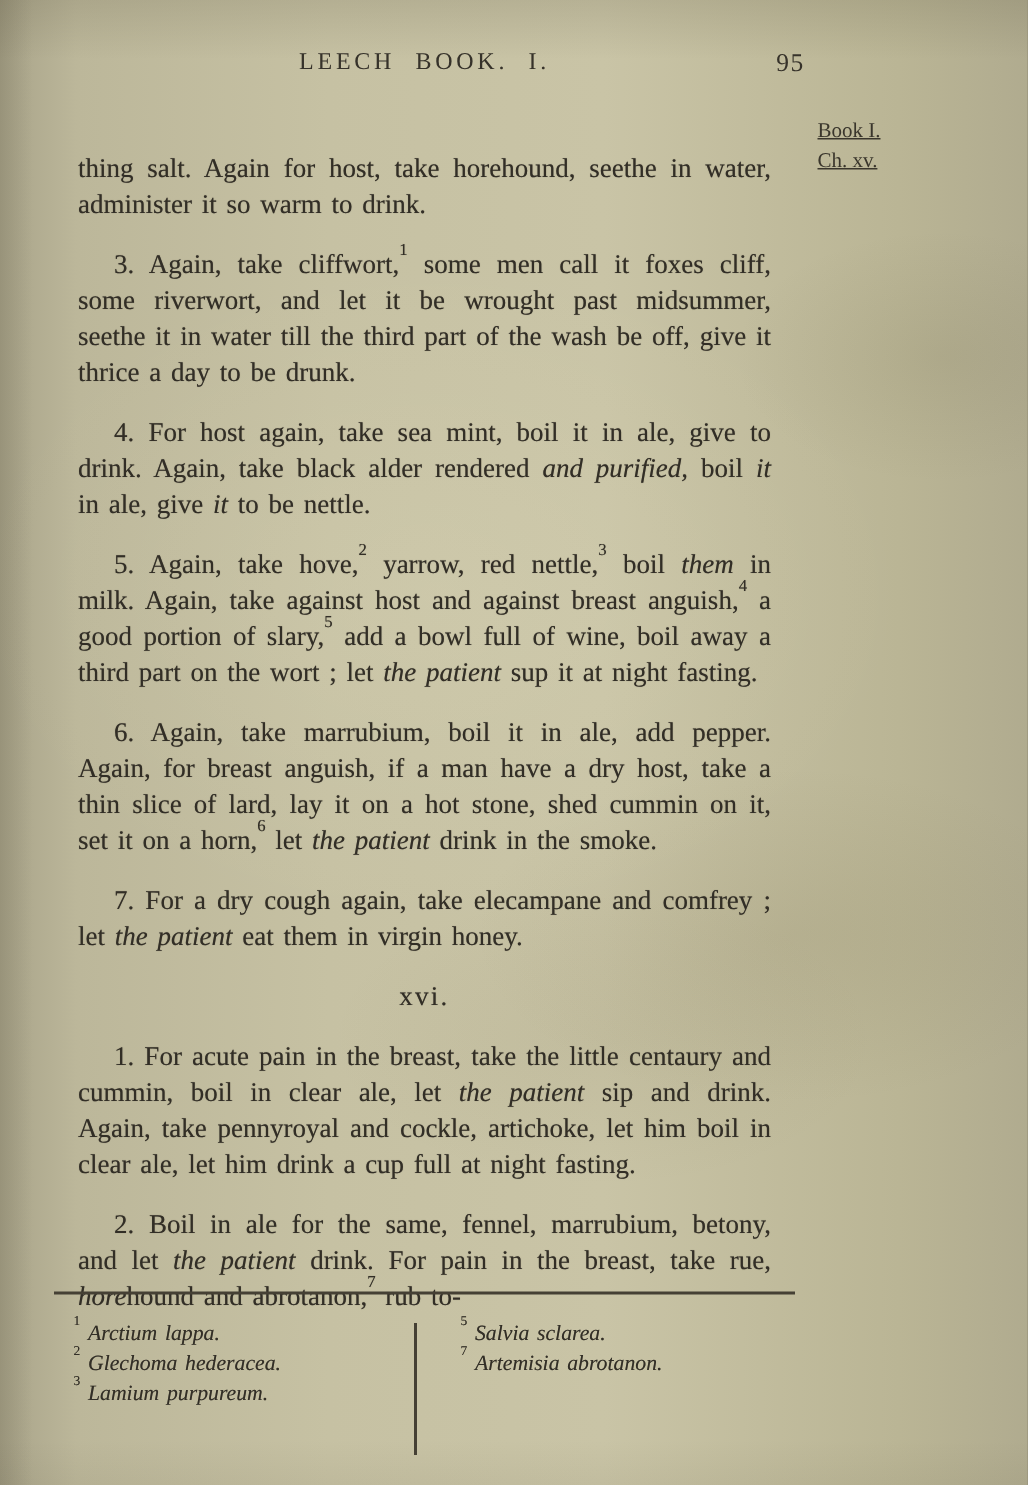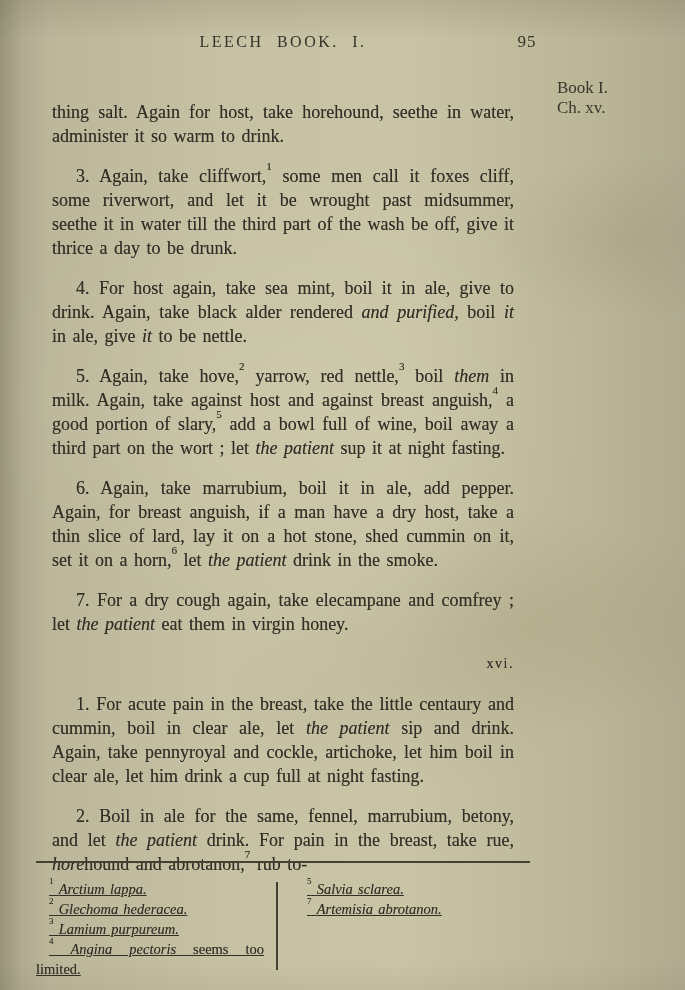--- a/index.html
+++ b/index.html
@@ -30,34 +30,34 @@
   .running-head{
     position:absolute;top:33px;left:36px;width:494px;
     text-align:center;font-size:16px;letter-spacing:2.5px;word-spacing:7px;
     color:#36322a;
   }
   .page-number{
     position:absolute;top:32px;left:497px;width:60px;
     font-size:17px;letter-spacing:1px;color:#36322a;text-align:center;
   }
   .margin-note{
-    position:absolute;top:78px;left:557px;width:110px;
-    font-size:17px;line-height:20px;color:#3a362c;
+    position:absolute;top:78px;left:545px;width:110px;
+    font-size:14px;line-height:20px;color:#3a362c;text-decoration:underline;
   }
   .body-text{
     position:absolute;top:84px;left:36px;width:494px;
     font-size:18px;line-height:24px;text-align:justify;
     word-spacing:2px;
     text-shadow:0 0 0.5px rgba(50,46,38,0.55);
   }
   .body-text p{margin:16px;}
   .body-text p.indent{text-indent:24px;}
   .section-heading{
-    margin:36px 0 12px 0;text-align:right;text-indent:0;
-    font-size:14px;letter-spacing:1.5px;
+    margin:36px 0 12px 0;text-align:center;text-indent:0;
+    font-size:18px;letter-spacing:1.5px;
   }
   sup{
     font-size:0.62em;line-height:0;position:relative;top:-0.42em;
     letter-spacing:0;
   }
   .footnote-rule{
     position:absolute;top:861px;left:36px;width:494px;height:2px;
     background:#454034;
   }
   .footnote-divider{
@@ -65,21 +65,21 @@
     background:#454034;
   }
   .footnotes{
     position:absolute;top:879px;left:36px;width:494px;
     display:flex;gap:30px;
     font-size:14.5px;line-height:20px;
     text-shadow:0 0 0.4px rgba(50,46,38,0.5);
   }
   .footnotes .col-left{width:228px;}
   .footnotes .col-right{width:236px;}
-  .footnotes p{margin:0;text-indent:13px;text-align:justify;word-spacing:1.5px;text-decoration:underline;}
+  .footnotes p{margin:0;text-indent:13px;text-align:justify;word-spacing:1.5px;}
 </style>
 </head>
 <body>
 
 <div class="page">
 
   <div class="running-head">LEECH BOOK. I.</div>
 
   <div class="page-number">95</div>
 
@@ -105,21 +105,20 @@
   </div>
 
   <div class="footnote-rule"></div>
   <div class="footnote-divider"></div>
 
   <div class="footnotes">
     <div class="col-left">
         <p><sup>1</sup><span> </span><i>Arctium lappa.</i></p>
         <p><sup>2</sup><span> </span><i>Glechoma hederacea.</i></p>
         <p><sup>3</sup><span> </span><i>Lamium purpureum.</i></p>
-        <p><sup>4</sup><span> </span><i>Angina pectoris</i><span> seems too limited.</span></p>
       </div>
     <div class="col-right">
         <p><sup>5</sup><span> </span><i>Salvia sclarea.</i></p>
         <p><sup>7</sup><span> </span><i>Artemisia abrotanon.</i></p>
       </div>
   </div>
 
 </div>
 
 </body></html>

